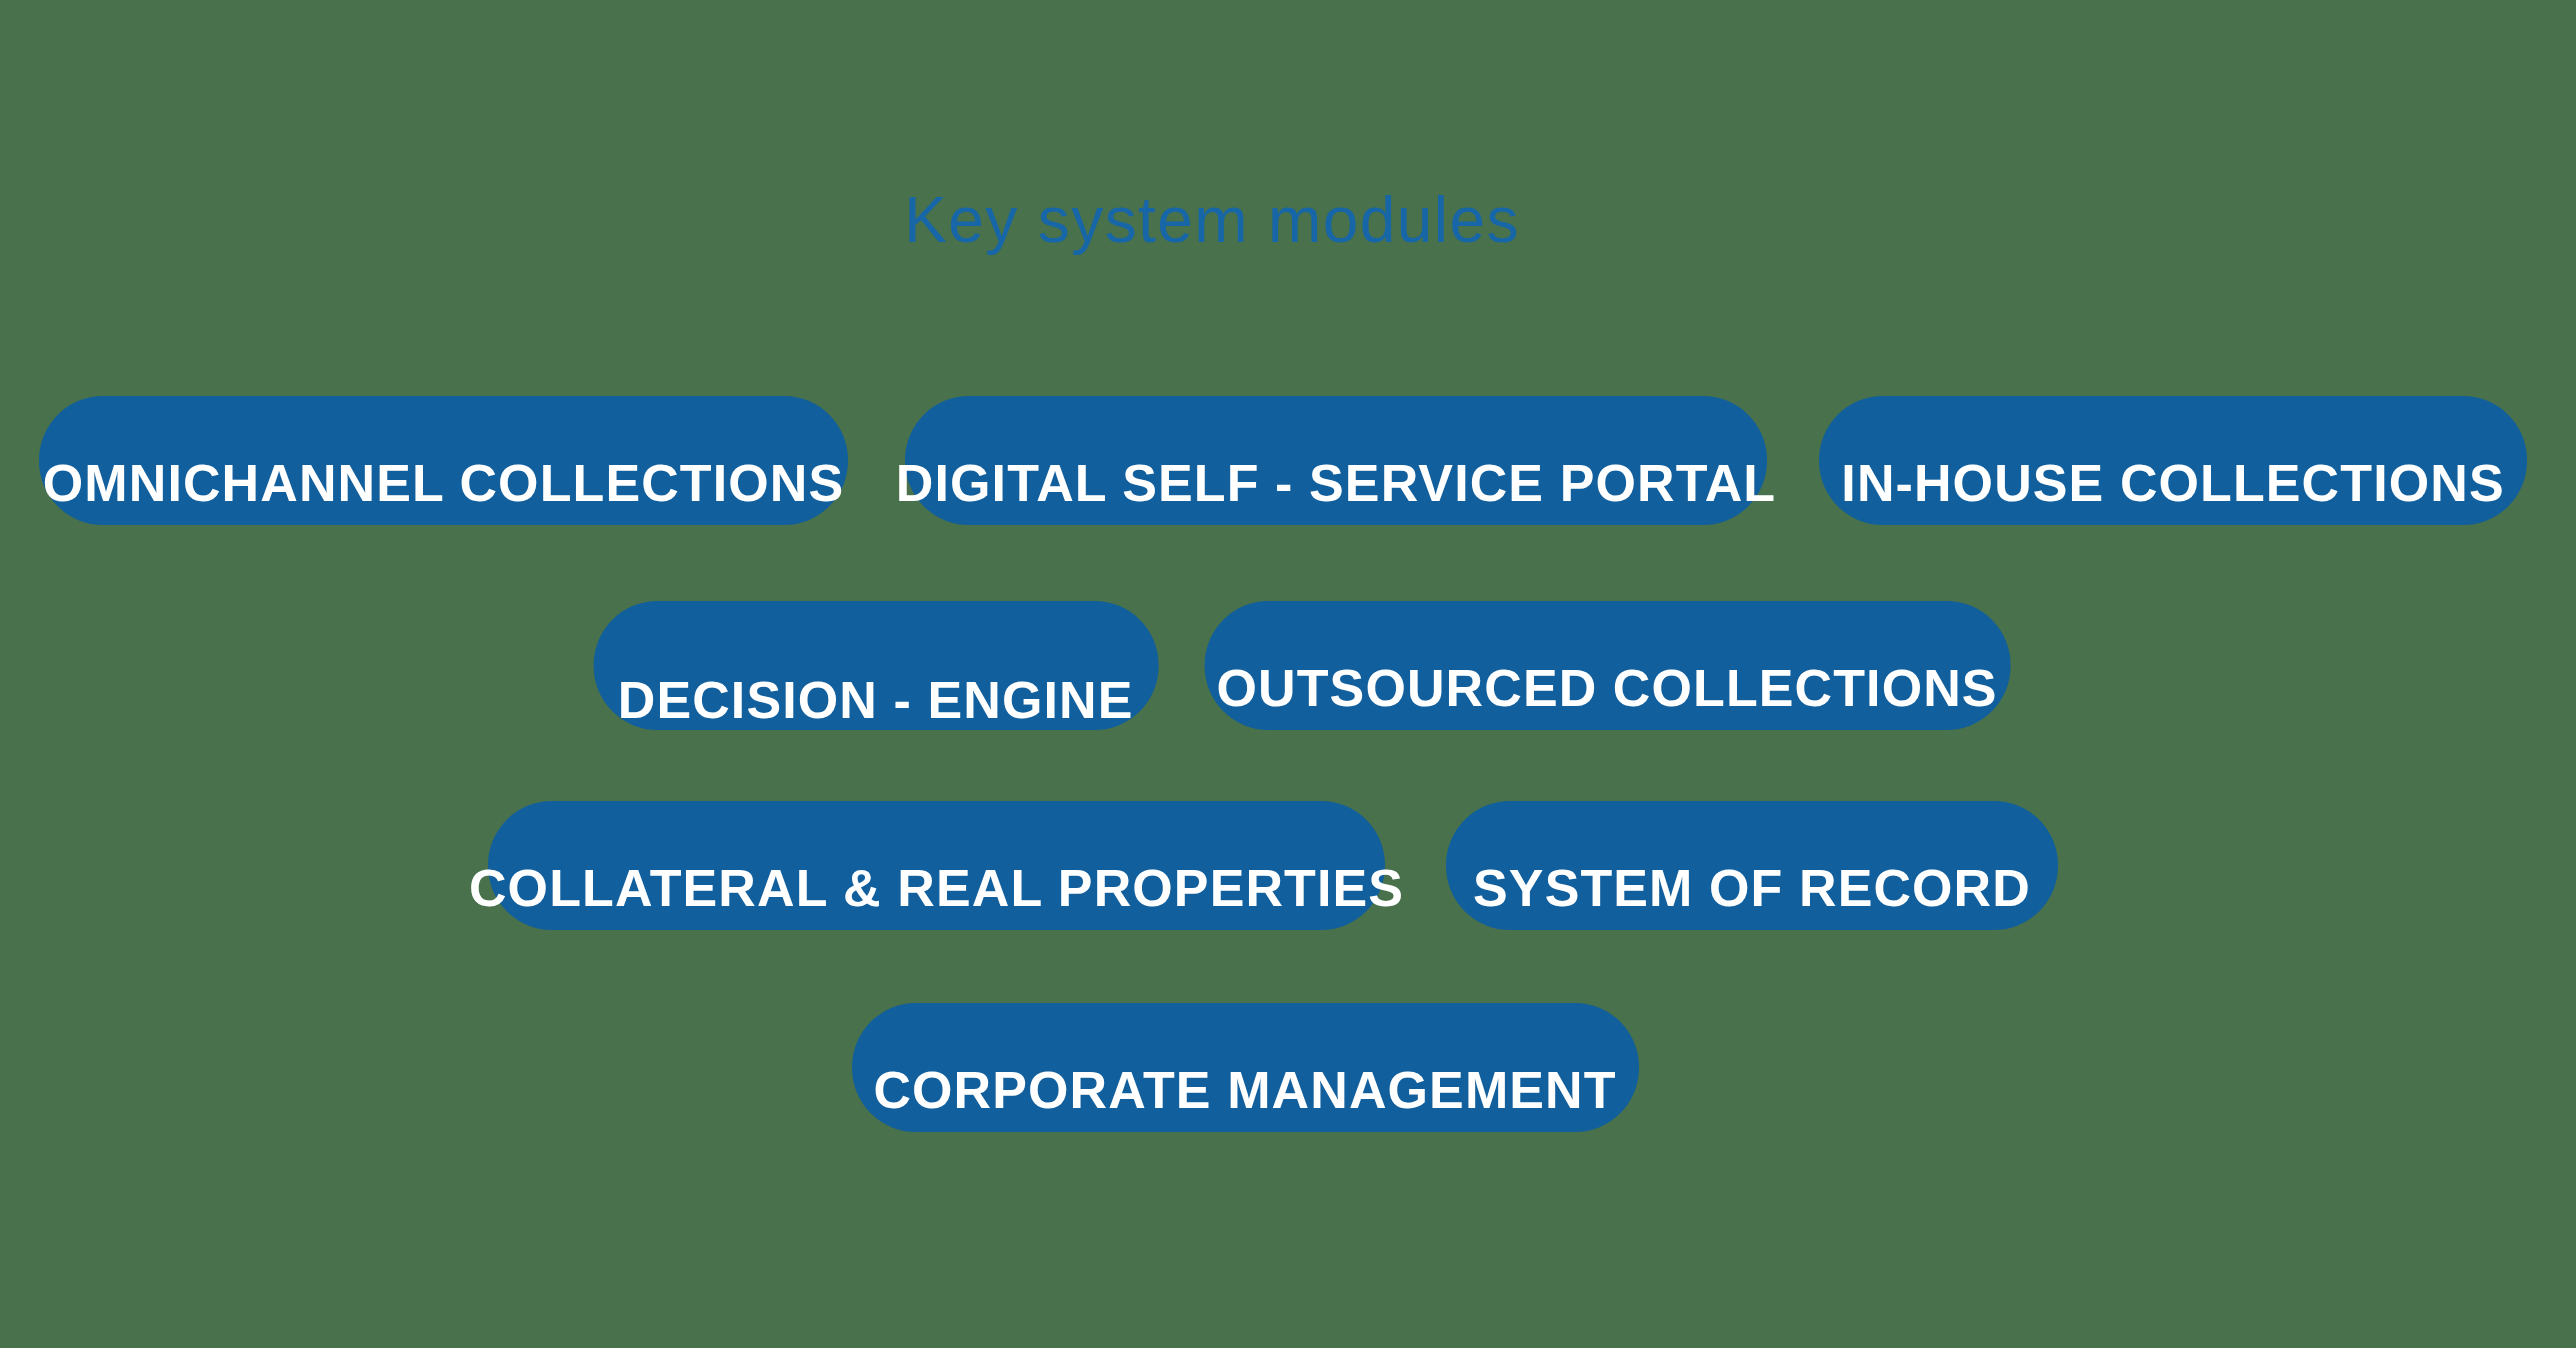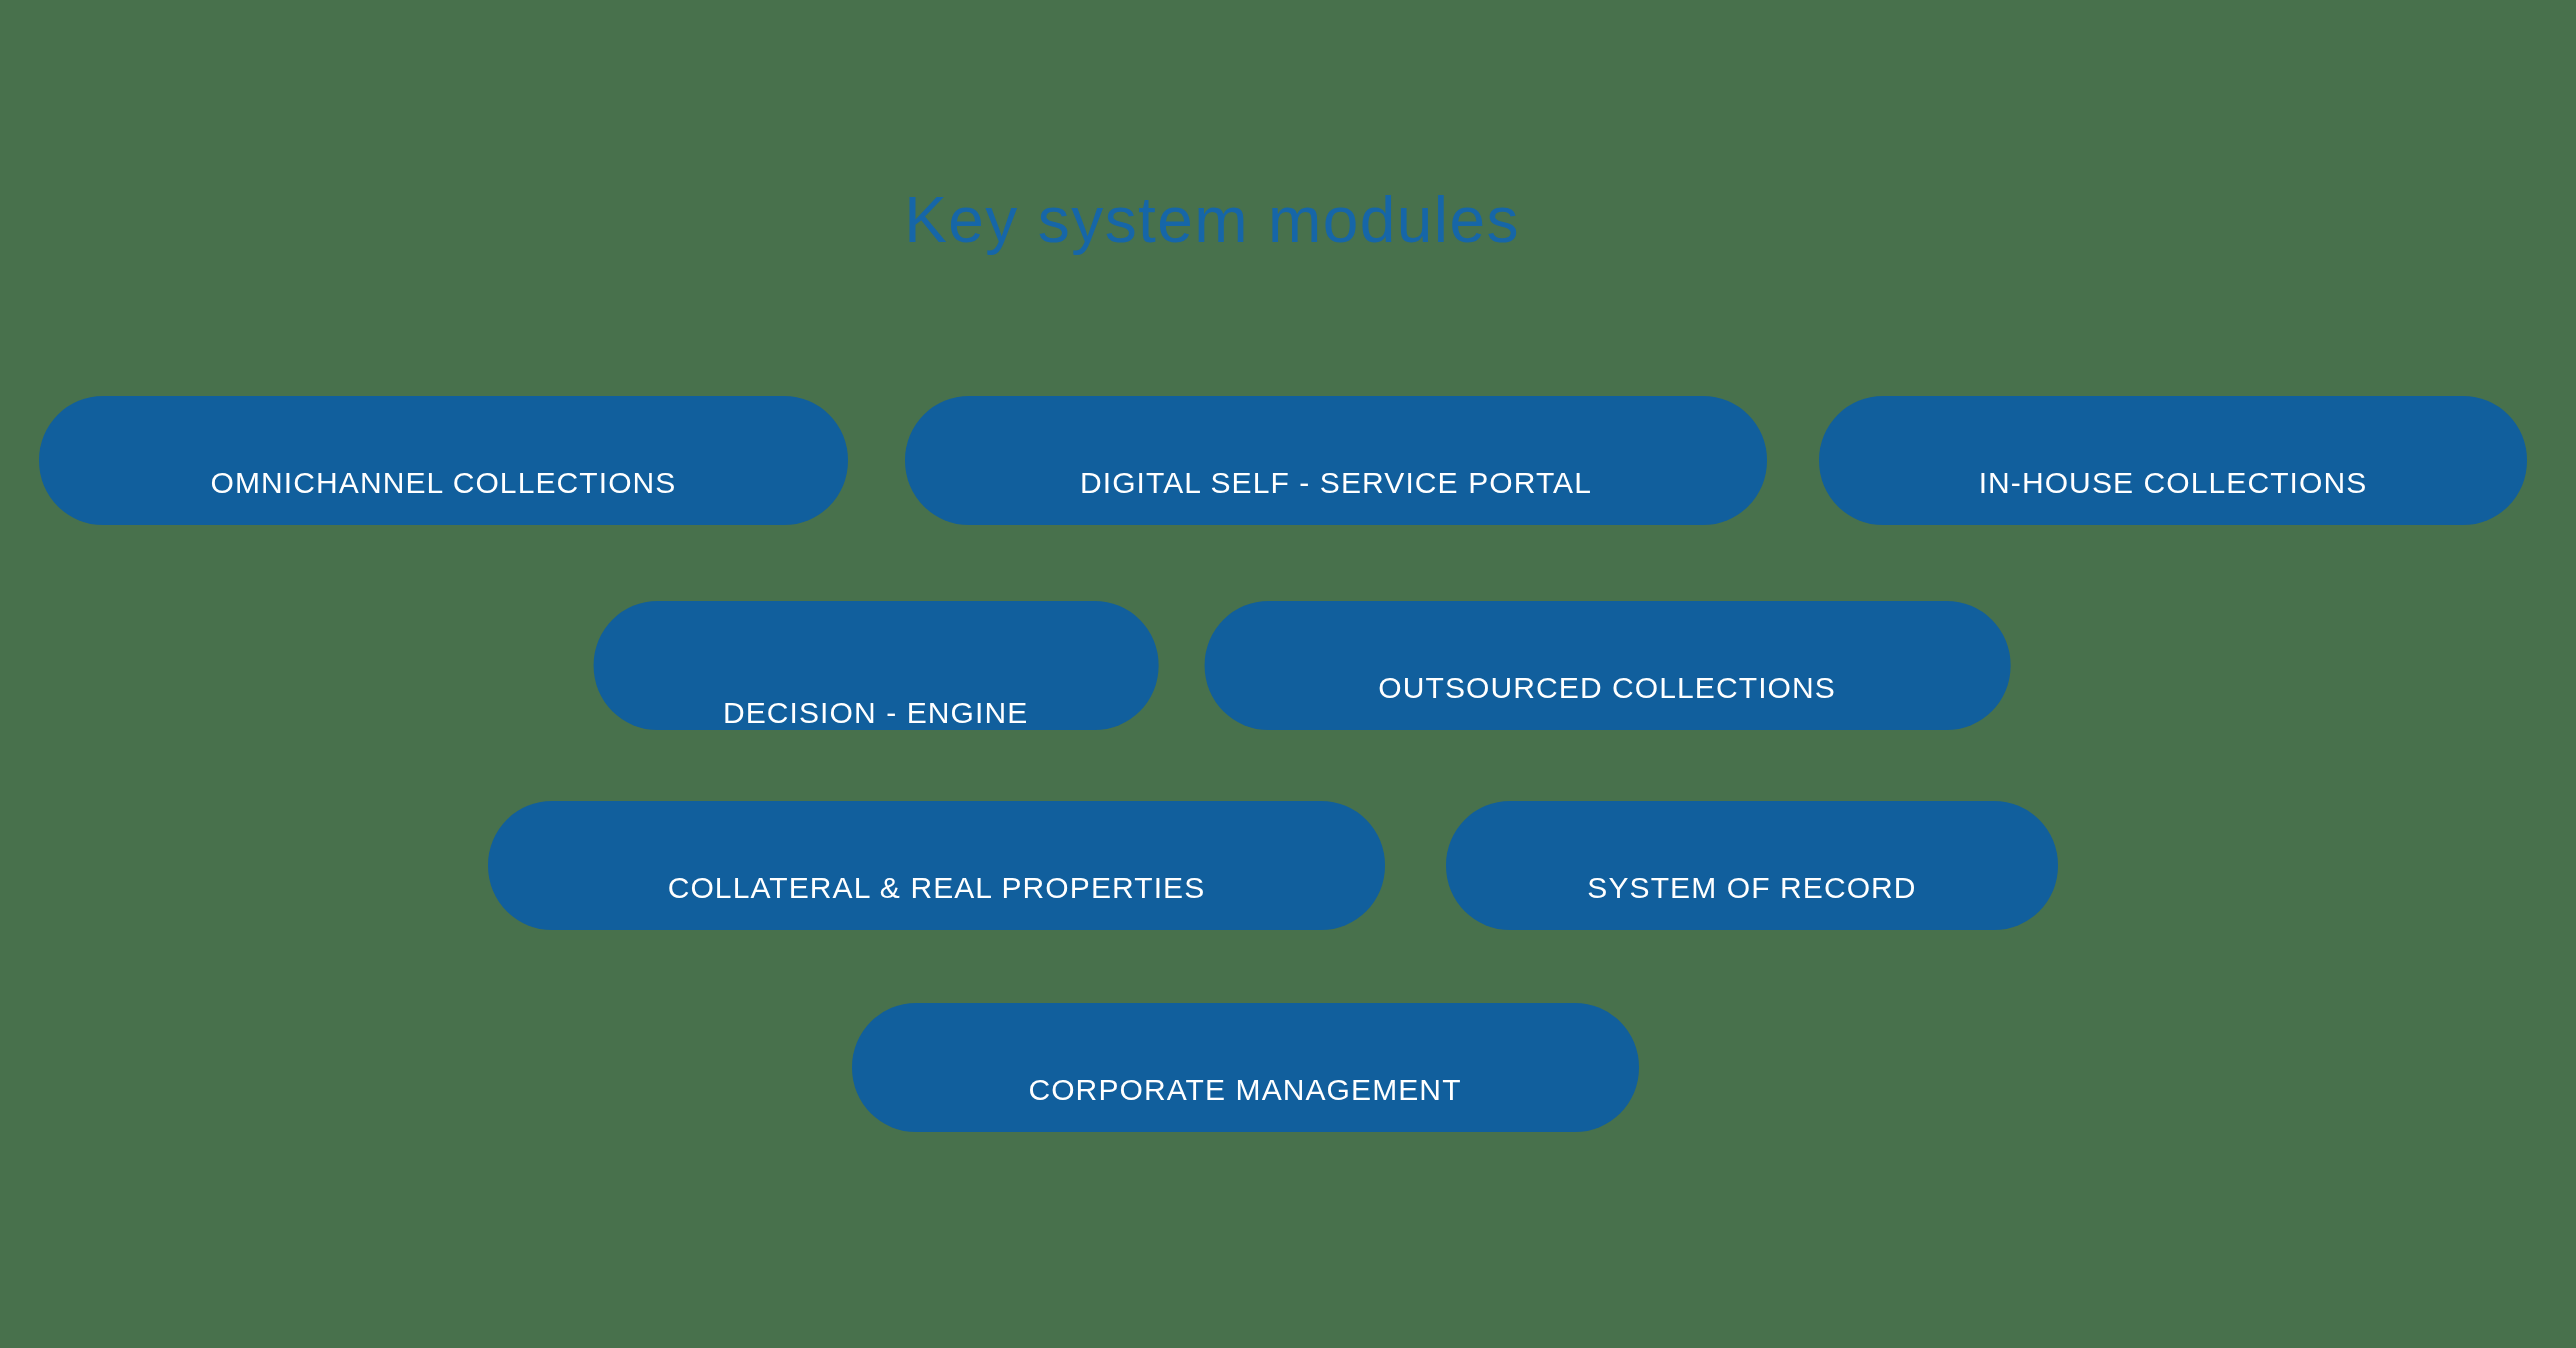--- a/index.html
+++ b/index.html
@@ -44,22 +44,22 @@
     border-radius: 64px;
     background: var(--pill-color, #115f9d);
     display: flex;
     align-items: center;
     justify-content: center;
     box-sizing: border-box;
     flex: 0 0 auto;
   }
   .pill-label {
     color: var(--pill-text-color, #ffffff);
-    font-size: 30px;
-    font-weight: 400;
+    font-size: 52px;
+    font-weight: 700;
     letter-spacing: 1.1px;
     white-space: nowrap;
     text-transform: uppercase;
     margin-top: 44px;
   }
 </style>
 </head>
 <body>
 
 <div class="canvas">

